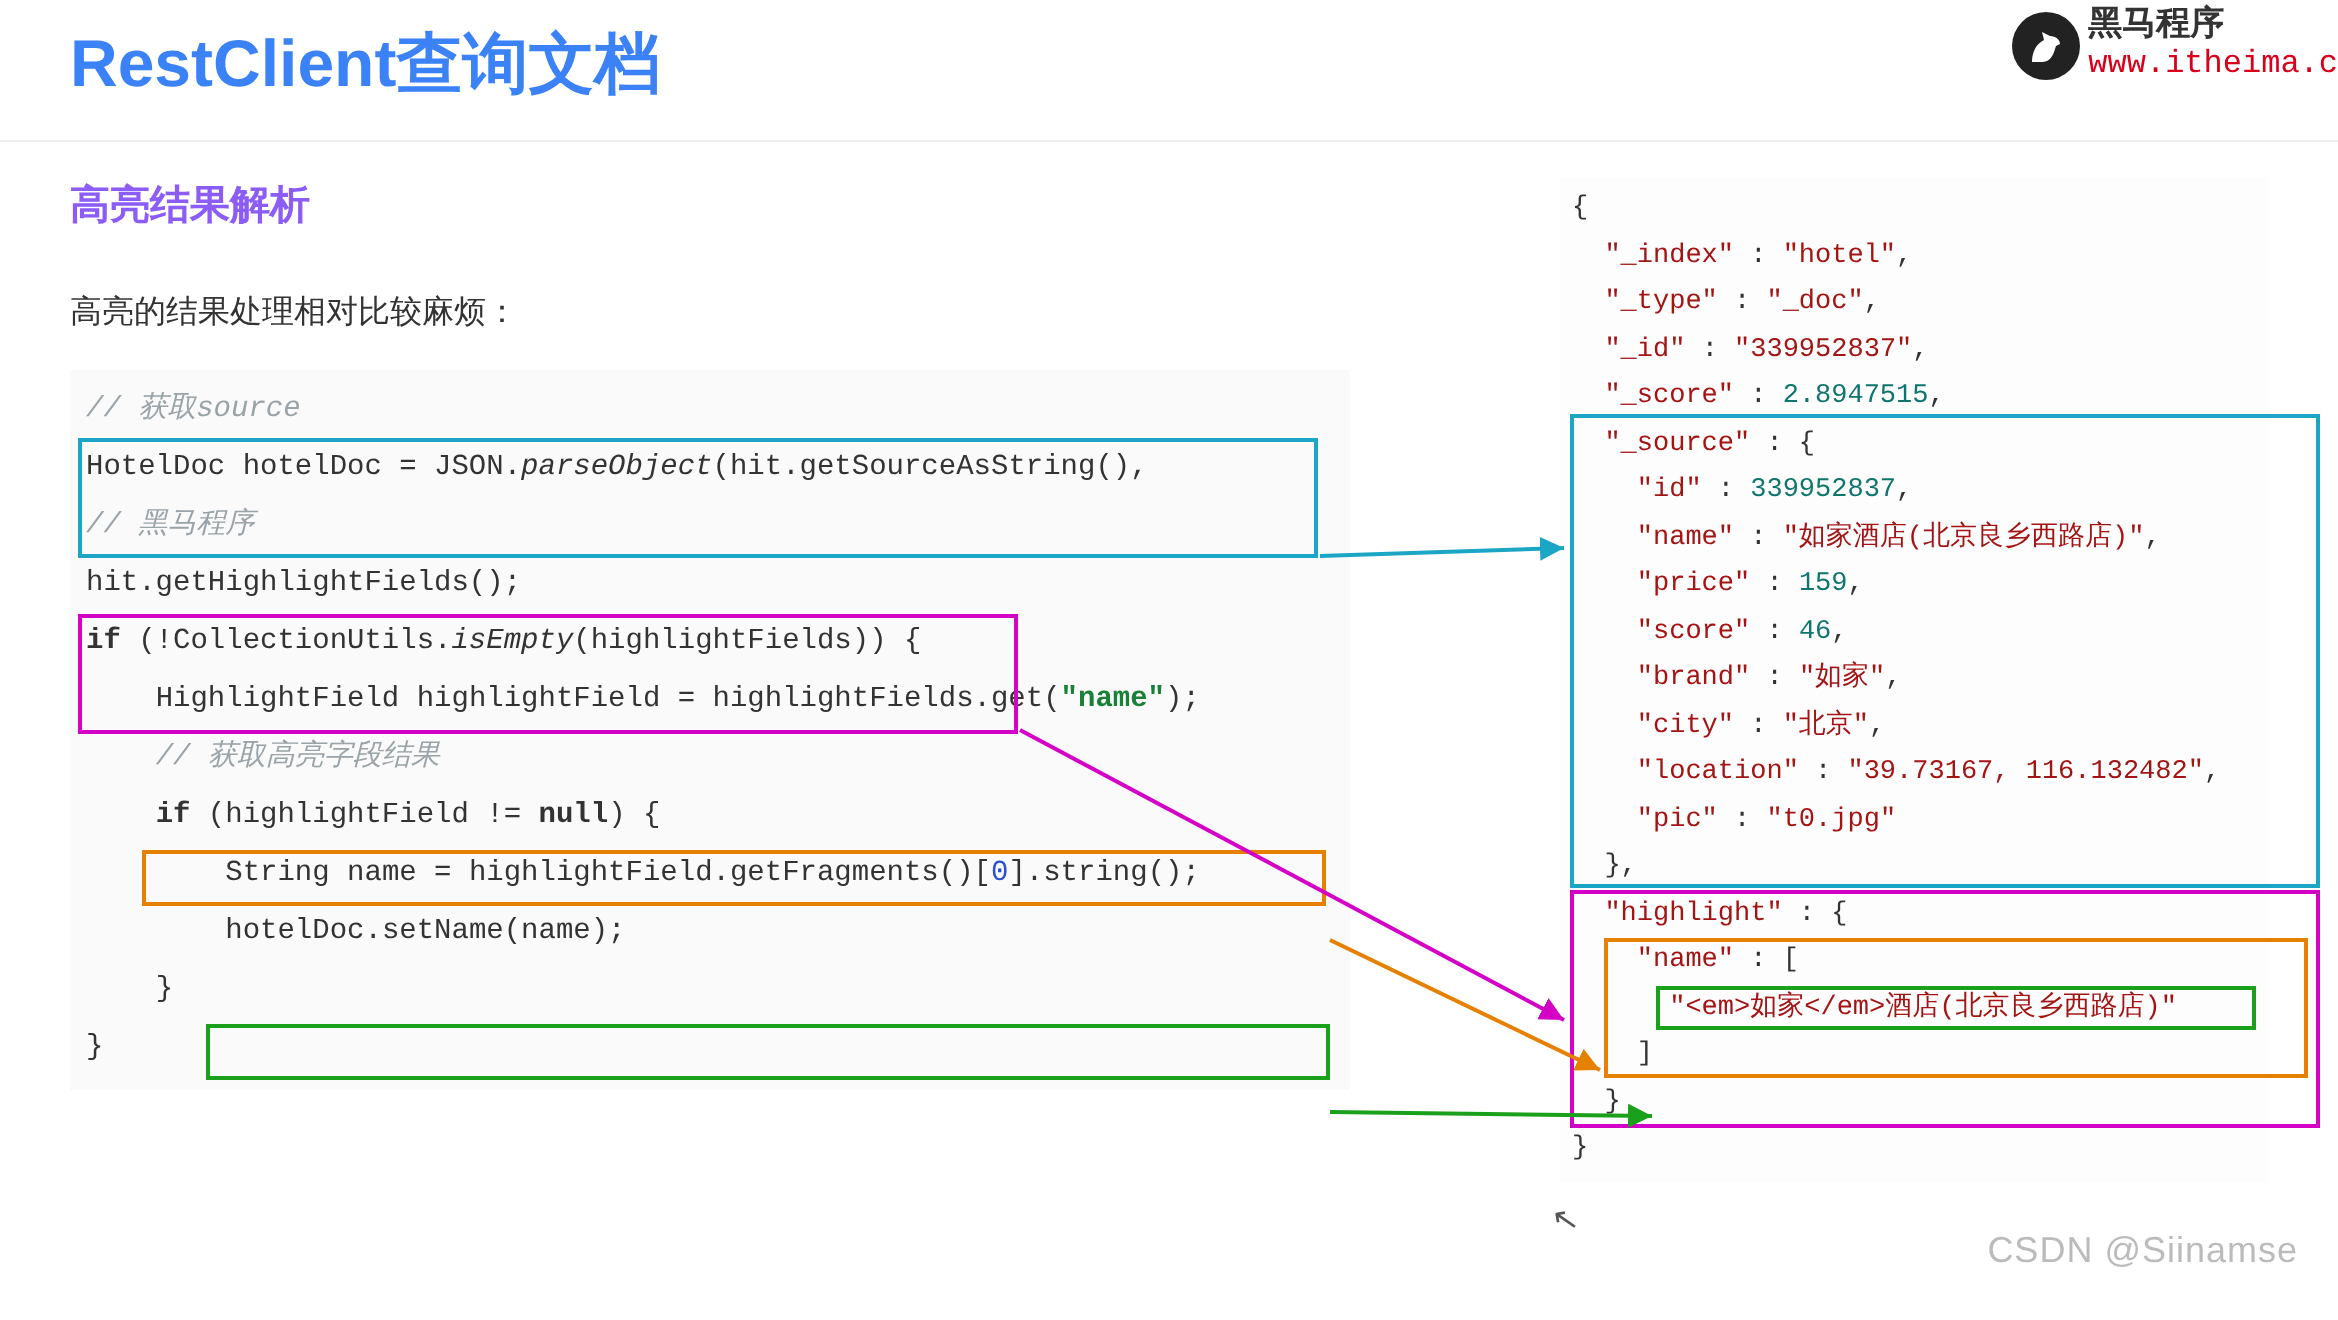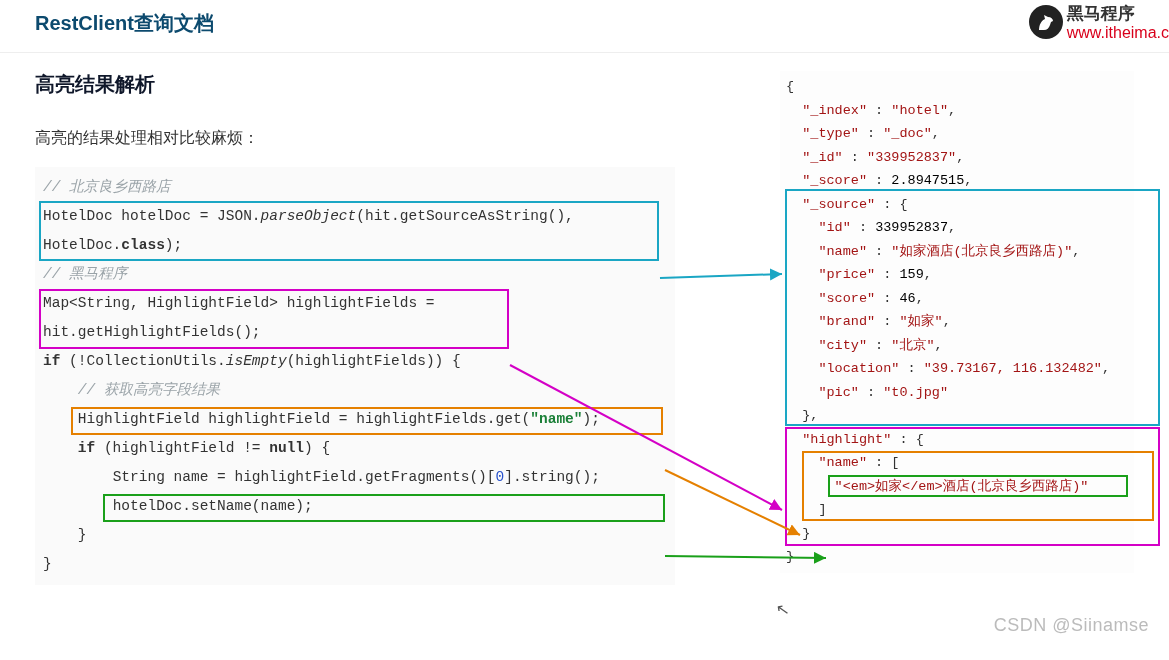--- a/index.html
+++ b/index.html
@@ -14,51 +14,53 @@
     overflow: hidden;
     position: relative;
   }
   .header {
     padding: 10px 35px 15px;
     border-bottom: 1px solid #eee;
     position: relative;
   }
   .header h1 {
     margin: 0;
-    font-size: 20px;
+    font-size: 33px;
     font-weight: 700;
-    color: #0c4a6e;
+    color: #3b82f6;
   }
   .brand {
     position: absolute;
     right: 0;
     top: 5px;
     text-align: left;
     display: flex;
+    align-items: center;
+    font-family: Liberation Mono, monospace;
   }
   .brand-logo {
     width: 34px; height: 34px;
     border-radius: 50%;
     background: #222;
     display: inline-flex;
     align-items: center;
     justify-content: center;
     margin-right: 4px;
     overflow: hidden;
   }
   .brand-logo svg { width: 24px; height: 24px; }
   .brand-text { display: inline-block; line-height: 1.1; }
   .brand-cn { font-size: 17px; font-weight: 700; color: #333; }
   .brand-url { font-size: 16px; color: #d9001b; }
 
   .content { padding: 18px 35px 0; display: flex; }
   .left { flex: 0 0 640px; }
   .right { flex: 1; padding-left: 105px; }
 
-  .subheading { font-size: 20px; font-weight: 700; margin: 0 0 30px; color: #0f172a;}
+  .subheading { font-size: 20px; font-weight: 700; margin: 0 0 30px; color: #8b5cf6;}
   .intro { font-size: 16px; margin: 0 0 18px; }
 
   .code-block {
     background: #fafafa;
     font-family: Consolas, "Courier New", monospace;
     font-size: 14.5px;
     line-height: 29px;
     color: #333;
     padding: 6px 0 6px 0;
     position: relative;
@@ -84,21 +86,21 @@
     background: #fdfdfd;
     font-family: Consolas, "Courier New", monospace;
     font-size: 13.5px;
     line-height: 23.5px;
     padding: 4px 6px;
     position: relative;
     color: #333;
   }
   .json-block .jl { white-space: pre; }
   .jk { color: #a31515; }   
-  .jn { color: #000000; margin-top: 24px; }   
+  .jn { color: #0f766e; margin-top: 24px; }   
 
   svg.arrows {
     position: absolute;
     left: 0; top: 0;
     width: 1169px; height: 660px;
     pointer-events: none;
   }
   .watermark {
     position: absolute;
     right: 20px; bottom: 24px;
@@ -131,29 +133,27 @@
     </span>
   </div>
 </div>
 
 <div class="content">
   <div class="left">
     <h2 class="subheading">高亮结果解析</h2>
     <p class="intro">高亮的结果处理相对比较麻烦：</p>
 
     <div class="code-block">
-      <div class="line"><span class="cmt">// 北京良乡西路店</span></div>
+      <div class="line"><span class="cmt">// 获取source</span></div>
       <div class="line"><span>HotelDoc hotelDoc = JSON.</span><span class="fn-it">parseObject</span><span>(hit.getSourceAsString(),</span></div>
-      <div class="line"><span>HotelDoc.</span><span class="kw">class</span><span>);</span></div>
       <div class="line"><span class="cmt">// 黑马程序</span></div>
-      <div class="line"><span>Map&lt;String, HighlightField&gt; highlightFields =</span></div>
       <div class="line"><span>hit.getHighlightFields();</span></div>
       <div class="line"><span class="kw">if</span><span> (!CollectionUtils.</span><span class="fn-it">isEmpty</span><span>(highlightFields)) {</span></div>
+      <div class="line">    <span>HighlightField highlightField = highlightFields.get(</span><span class="str">"name"</span><span>);</span></div>
       <div class="line">    <span class="cmt">// 获取高亮字段结果</span></div>
-      <div class="line">    <span>HighlightField highlightField = highlightFields.get(</span><span class="str">"name"</span><span>);</span></div>
       <div class="line">    <span class="kw">if</span><span> (highlightField != </span><span class="kw">null</span><span>) {</span></div>
       <div class="line">        <span>String name = highlightField.getFragments()[</span><span class="num">0</span><span>].string();</span></div>
       <div class="line">        <span>hotelDoc.setName(name);</span></div>
       <div class="line">    <span>}</span></div>
       <div class="line"><span>}</span></div>
 
       <div class="box box-cyan" style="left:4px;  top:34px;  width:620px; height:60px;"></div>
       <div class="box box-magenta" style="left:4px;  top:122px; width:470px; height:60px;"></div>
       <div class="box box-orange" style="left:36px; top:240px; width:592px; height:28px;"></div>
       <div class="box box-green" style="left:68px; top:327px; width:562px; height:28px;"></div>

